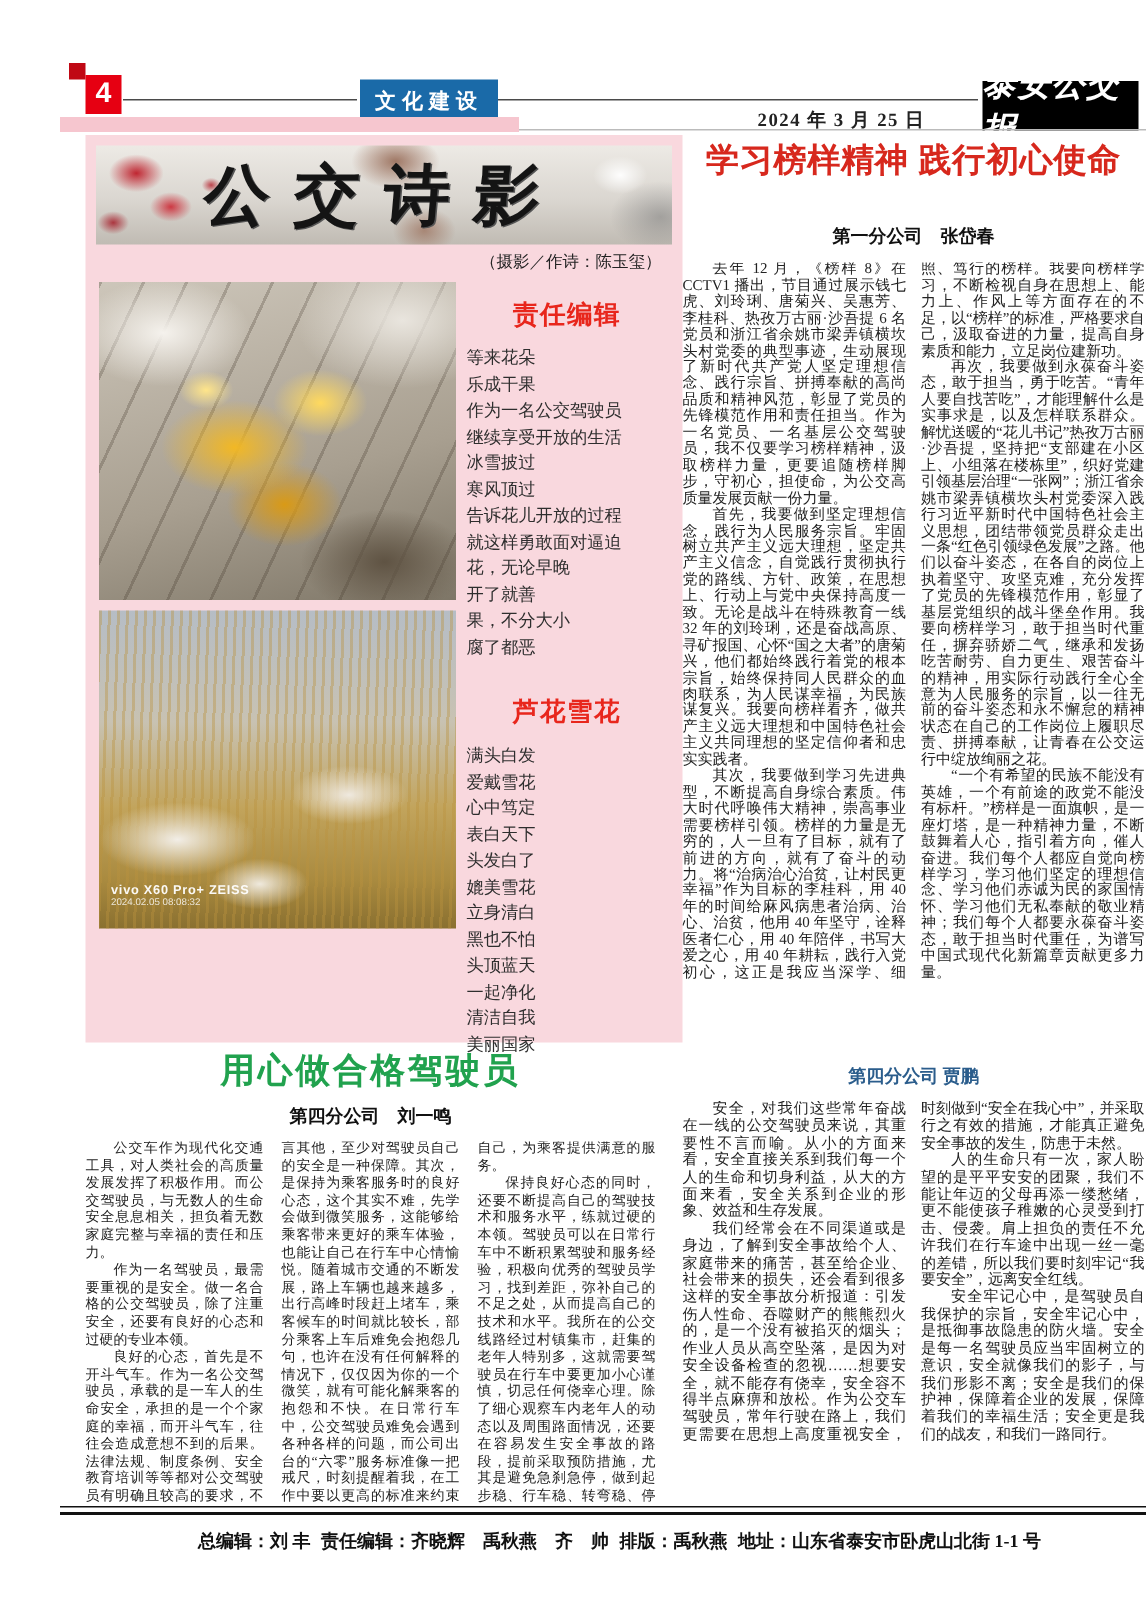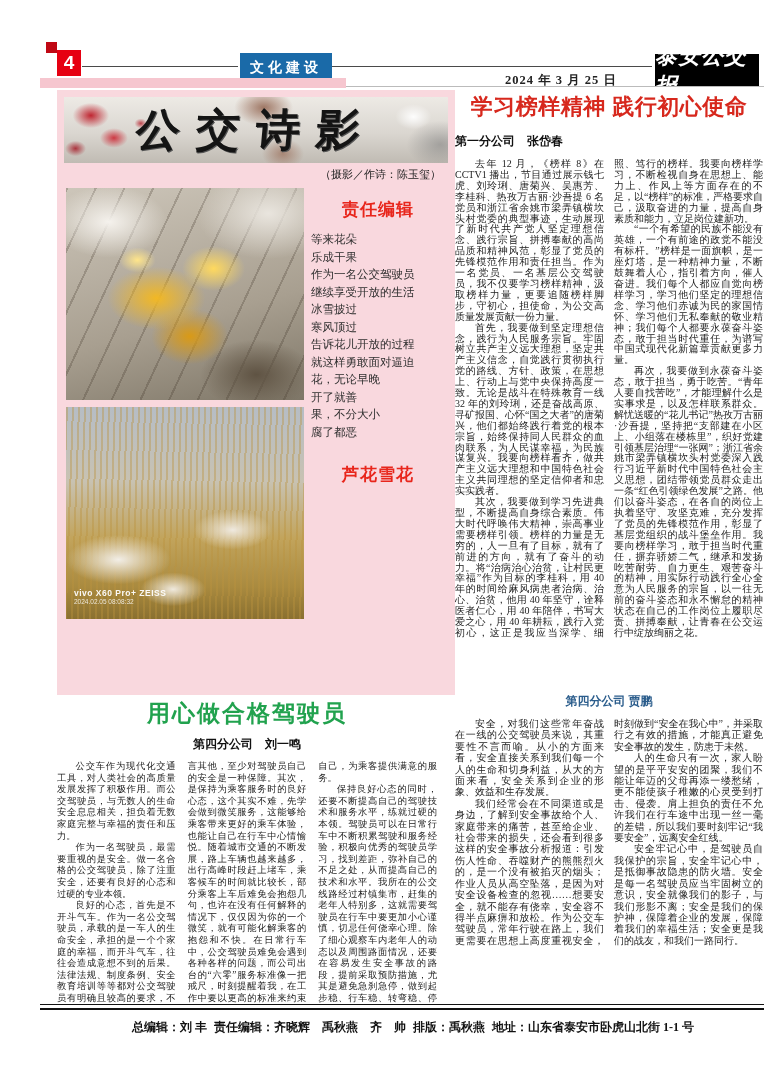--- a/index.html
+++ b/index.html
@@ -78,21 +78,21 @@
   .driver-title{color:#21a24e;font-weight:900;font-size:23px;text-align:center;letter-spacing:2px;
                 font-family:"Liberation Sans",sans-serif;}
   .driver-byline{text-align:center;font-weight:bold;font-size:12px;margin-top:7px;color:#111;}
   .driver-body{margin-top:8px;height:248px;columns:3;column-gap:12px;
                font-size:9.3px;line-height:11.6px;text-align:justify;overflow:hidden;color:#222;}
 
   
   .right-col{position:absolute;left:455px;top:92px;width:308px;}
   .model-title{color:#d7281d;font-weight:900;font-size:22px;text-align:center;letter-spacing:.5px;
                font-family:"Liberation Sans",sans-serif;}
-  .model-byline{font-weight:bold;font-size:12px;margin-top:11px;color:#111;}
+  .model-byline{text-align:center;font-weight:bold;font-size:12px;margin-top:27px;color:#111;}
   .art-body{margin-top:9px;height:528px;columns:2;column-gap:10px;
             font-size:10px;line-height:10.9px;text-align:justify;overflow:hidden;color:#222;}
   .para{text-indent:2em;margin:0;}
   .safety{margin-top:2px;}
   .safety-title{color:#1d5fa6;font-weight:900;font-size:27px;text-align:center;letter-spacing:2px;
                 font-family:"Liberation Sans",sans-serif;}
   .safety-byline{text-align:center;font-weight:bold;font-size:12px;margin-top:6px;color:#2b5d8c;}
   .safety-body{margin-top:8px;height:250px;columns:2;column-gap:10px;
                font-size:10px;line-height:11.4px;text-align:justify;overflow:hidden;color:#222;}
 
@@ -143,20 +143,34 @@
             <div class="poem-line">冰雪披过</div>
             <div class="poem-line">寒风顶过</div>
             <div class="poem-line">告诉花儿开放的过程</div>
             <div class="poem-line">就这样勇敢面对逼迫</div>
             <div class="poem-line">花，无论早晚</div>
             <div class="poem-line">开了就善</div>
             <div class="poem-line">果，不分大小</div>
             <div class="poem-line">腐了都恶</div>
           </div>
         <div class="poem-title second">芦花雪花</div>
+        <div class="poem-lines">
+            <div class="poem-line">满头白发</div>
+            <div class="poem-line">爱戴雪花</div>
+            <div class="poem-line">心中笃定</div>
+            <div class="poem-line">表白天下</div>
+            <div class="poem-line">头发白了</div>
+            <div class="poem-line">媲美雪花</div>
+            <div class="poem-line">立身清白</div>
+            <div class="poem-line">黑也不怕</div>
+            <div class="poem-line">头顶蓝天</div>
+            <div class="poem-line">一起净化</div>
+            <div class="poem-line">清洁自我</div>
+            <div class="poem-line">美丽国家</div>
+          </div>
       </div>
     </div>
   </div>
 
   <div class="driver">
     <div class="driver-title">用心做合格驾驶员</div>
     <div class="driver-byline">第四分公司　刘一鸣</div>
     <div class="driver-body">
         <div class="para">公交车作为现代化交通工具，对人类社会的高质量发展发挥了积极作用。而公交驾驶员，与无数人的生命安全息息相关，担负着无数家庭完整与幸福的责任和压力。</div>
         <div class="para">作为一名驾驶员，最需要重视的是安全。做一名合格的公交驾驶员，除了注重安全，还要有良好的心态和过硬的专业本领。</div>
@@ -166,22 +180,22 @@
   </div>
 
   <div class="right-col">
     <div>
       <div class="model-title">学习榜样精神 践行初心使命</div>
       <div class="model-byline">第一分公司　张岱春</div>
       <div class="art-body">
           <div class="para">去年 12 月，《榜样 8》在 CCTV1 播出，节目通过展示钱七虎、刘玲琍、唐菊兴、吴惠芳、李桂科、热孜万古丽·沙吾提 6 名党员和浙江省余姚市梁弄镇横坎头村党委的典型事迹，生动展现了新时代共产党人坚定理想信念、践行宗旨、拼搏奉献的高尚品质和精神风范，彰显了党员的先锋模范作用和责任担当。作为一名党员、一名基层公交驾驶员，我不仅要学习榜样精神，汲取榜样力量，更要追随榜样脚步，守初心，担使命，为公交高质量发展贡献一份力量。</div>
           <div class="para">首先，我要做到坚定理想信念，践行为人民服务宗旨。牢固树立共产主义远大理想，坚定共产主义信念，自觉践行贯彻执行党的路线、方针、政策，在思想上、行动上与党中央保持高度一致。无论是战斗在特殊教育一线 32 年的刘玲琍，还是奋战高原、寻矿报国、心怀“国之大者”的唐菊兴，他们都始终践行着党的根本宗旨，始终保持同人民群众的血肉联系，为人民谋幸福，为民族谋复兴。我要向榜样看齐，做共产主义远大理想和中国特色社会主义共同理想的坚定信仰者和忠实实践者。</div>
           <div class="para">其次，我要做到学习先进典型，不断提高自身综合素质。伟大时代呼唤伟大精神，崇高事业需要榜样引领。榜样的力量是无穷的，人一旦有了目标，就有了前进的方向，就有了奋斗的动力。将“治病治心治贫，让村民更幸福”作为目标的李桂科，用 40 年的时间给麻风病患者治病、治心、治贫，他用 40 年坚守，诠释医者仁心，用 40 年陪伴，书写大爱之心，用 40 年耕耘，践行入党初心，这正是我应当深学、细照、笃行的榜样。我要向榜样学习，不断检视自身在思想上、能力上、作风上等方面存在的不足，以“榜样”的标准，严格要求自己，汲取奋进的力量，提高自身素质和能力，立足岗位建新功。</div>
+          <div class="para">再次，我要做到永葆奋斗姿态，敢于担当，勇于吃苦。“青年人要自找苦吃”，才能理解什么是实事求是，以及怎样联系群众。解忧送暖的“花儿书记”热孜万古丽·沙吾提，坚持把“支部建在小区上、小组落在楼栋里”，织好党建引领基层治理“一张网”；浙江省余姚市梁弄镇横坎头村党委深入践行习近平新时代中国特色社会主义思想，团结带领党员群众走出一条“红色引领绿色发展”之路。他们以奋斗姿态，在各自的岗位上执着坚守、攻坚克难，充分发挥了党员的先锋模范作用，彰显了基层党组织的战斗堡垒作用。我要向榜样学习，敢于担当时代重任，摒弃骄娇二气，继承和发扬吃苦耐劳、自力更生、艰苦奋斗的精神，用实际行动践行全心全意为人民服务的宗旨，以一往无前的奋斗姿态和永不懈怠的精神状态在自己的工作岗位上履职尽责、拼搏奉献，让青春在公交运行中绽放绚丽之花。</div>
           <div class="para">“一个有希望的民族不能没有英雄，一个有前途的政党不能没有标杆。”榜样是一面旗帜，是一座灯塔，是一种精神力量，不断鼓舞着人心，指引着方向，催人奋进。我们每个人都应自觉向榜样学习，学习他们坚定的理想信念、学习他们赤诚为民的家国情怀、学习他们无私奉献的敬业精神；我们每个人都要永葆奋斗姿态，敢于担当时代重任，为谱写中国式现代化新篇章贡献更多力量。</div>
-          <div class="para">再次，我要做到永葆奋斗姿态，敢于担当，勇于吃苦。“青年人要自找苦吃”，才能理解什么是实事求是，以及怎样联系群众。解忧送暖的“花儿书记”热孜万古丽·沙吾提，坚持把“支部建在小区上、小组落在楼栋里”，织好党建引领基层治理“一张网”；浙江省余姚市梁弄镇横坎头村党委深入践行习近平新时代中国特色社会主义思想，团结带领党员群众走出一条“红色引领绿色发展”之路。他们以奋斗姿态，在各自的岗位上执着坚守、攻坚克难，充分发挥了党员的先锋模范作用，彰显了基层党组织的战斗堡垒作用。我要向榜样学习，敢于担当时代重任，摒弃骄娇二气，继承和发扬吃苦耐劳、自力更生、艰苦奋斗的精神，用实际行动践行全心全意为人民服务的宗旨，以一往无前的奋斗姿态和永不懈怠的精神状态在自己的工作岗位上履职尽责、拼搏奉献，让青春在公交运行中绽放绚丽之花。</div>
         </div>
     </div>
     <div class="safety">
       <div class="safety-byline">第四分公司 贾鹏</div>
       <div class="safety-body">
           <div class="para">安全，对我们这些常年奋战在一线的公交驾驶员来说，其重要性不言而喻。从小的方面来看，安全直接关系到我们每一个人的生命和切身利益，从大的方面来看，安全关系到企业的形象、效益和生存发展。</div>
           <div class="para">我们经常会在不同渠道或是身边，了解到安全事故给个人、家庭带来的痛苦，甚至给企业、社会带来的损失，还会看到很多这样的安全事故分析报道：引发伤人性命、吞噬财产的熊熊烈火的，是一个没有被掐灭的烟头；作业人员从高空坠落，是因为对安全设备检查的忽视……想要安全，就不能存有侥幸，安全容不得半点麻痹和放松。作为公交车驾驶员，常年行驶在路上，我们更需要在思想上高度重视安全，时刻做到“安全在我心中”，并采取行之有效的措施，才能真正避免安全事故的发生，防患于未然。</div>
           <div class="para">人的生命只有一次，家人盼望的是平平安安的团聚，我们不能让年迈的父母再添一缕愁绪，更不能使孩子稚嫩的心灵受到打击、侵袭。肩上担负的责任不允许我们在行车途中出现一丝一毫的差错，所以我们要时刻牢记“我要安全”，远离安全红线。</div>
           <div class="para">安全牢记心中，是驾驶员自我保护的宗旨，安全牢记心中，是抵御事故隐患的防火墙。安全是每一名驾驶员应当牢固树立的意识，安全就像我们的影子，与我们形影不离；安全是我们的保护神，保障着企业的发展，保障着我们的幸福生活；安全更是我们的战友，和我们一路同行。</div>
         </div>

